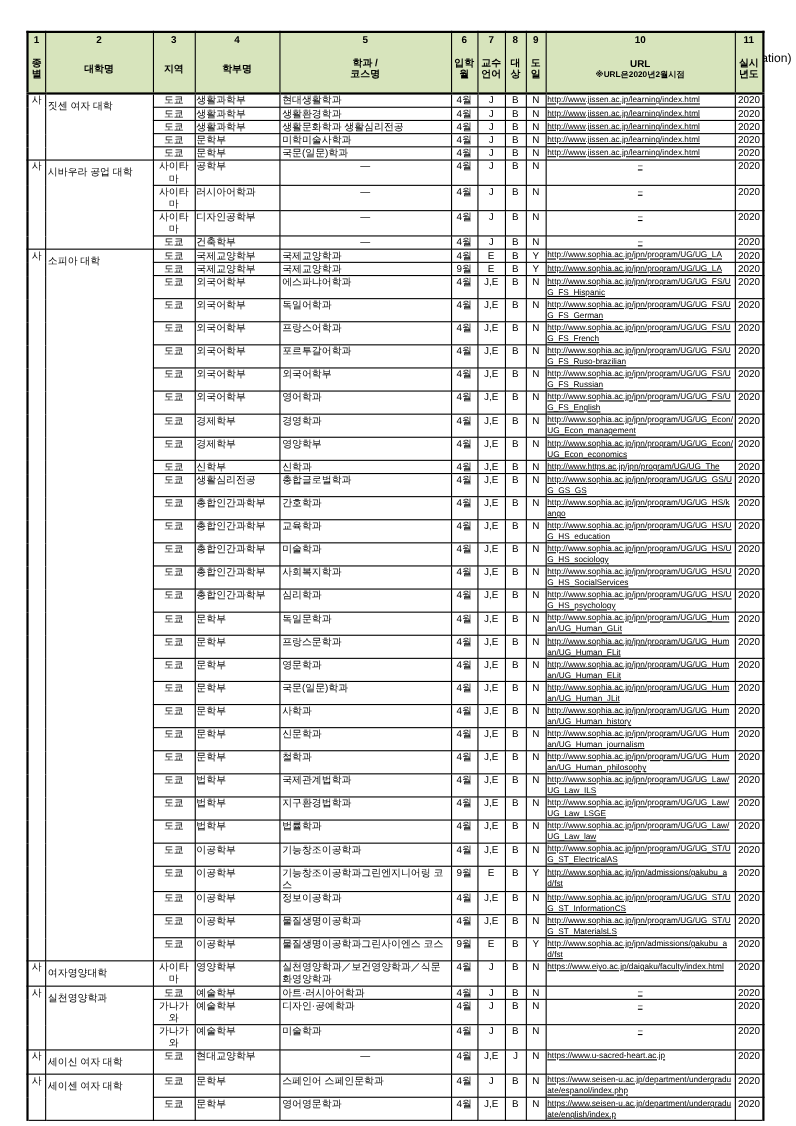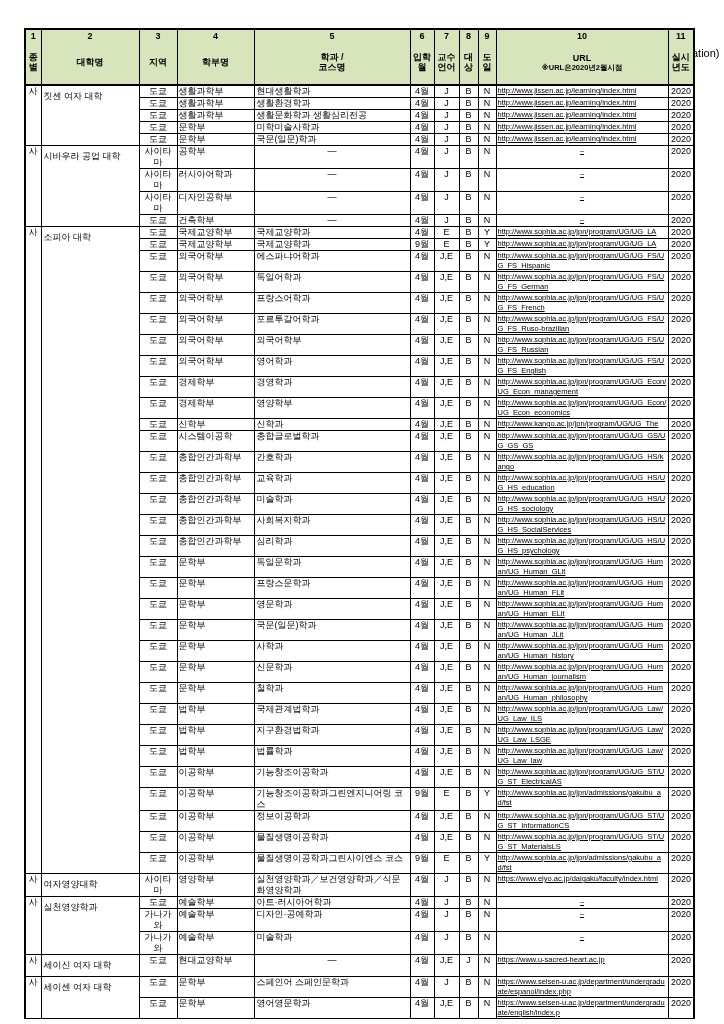--- a/index.html
+++ b/index.html
@@ -371,26 +371,26 @@
           <td class="year">2020</td>
         </tr>
         <tr>
           <td class="c">도쿄</td>
           <td>신학부</td>
           <td class="dept">신학과</td>
           <td class="c">4월</td>
           <td class="c">J,E</td>
           <td class="c">B</td>
           <td class="c">N</td>
-          <td class="url">http://www.kango.ac.jp/jpn/program/UG/UG_The</td>
-          <td class="year">2020</td>
-        </tr>
-        <tr>
-          <td class="c">도쿄</td>
-          <td>시스템이공학</td>
+          <td class="url">http://www.https.ac.jp/jpn/program/UG/UG_The</td>
+          <td class="year">2020</td>
+        </tr>
+        <tr>
+          <td class="c">도쿄</td>
+          <td>생활심리전공</td>
           <td class="dept">총합글로벌학과</td>
           <td class="c">4월</td>
           <td class="c">J,E</td>
           <td class="c">B</td>
           <td class="c">N</td>
           <td class="url">http://www.sophia.ac.jp/jpn/program/UG/UG_GS/UG_GS_GS</td>
           <td class="year">2020</td>
         </tr>
         <tr>
           <td class="c">도쿄</td>

